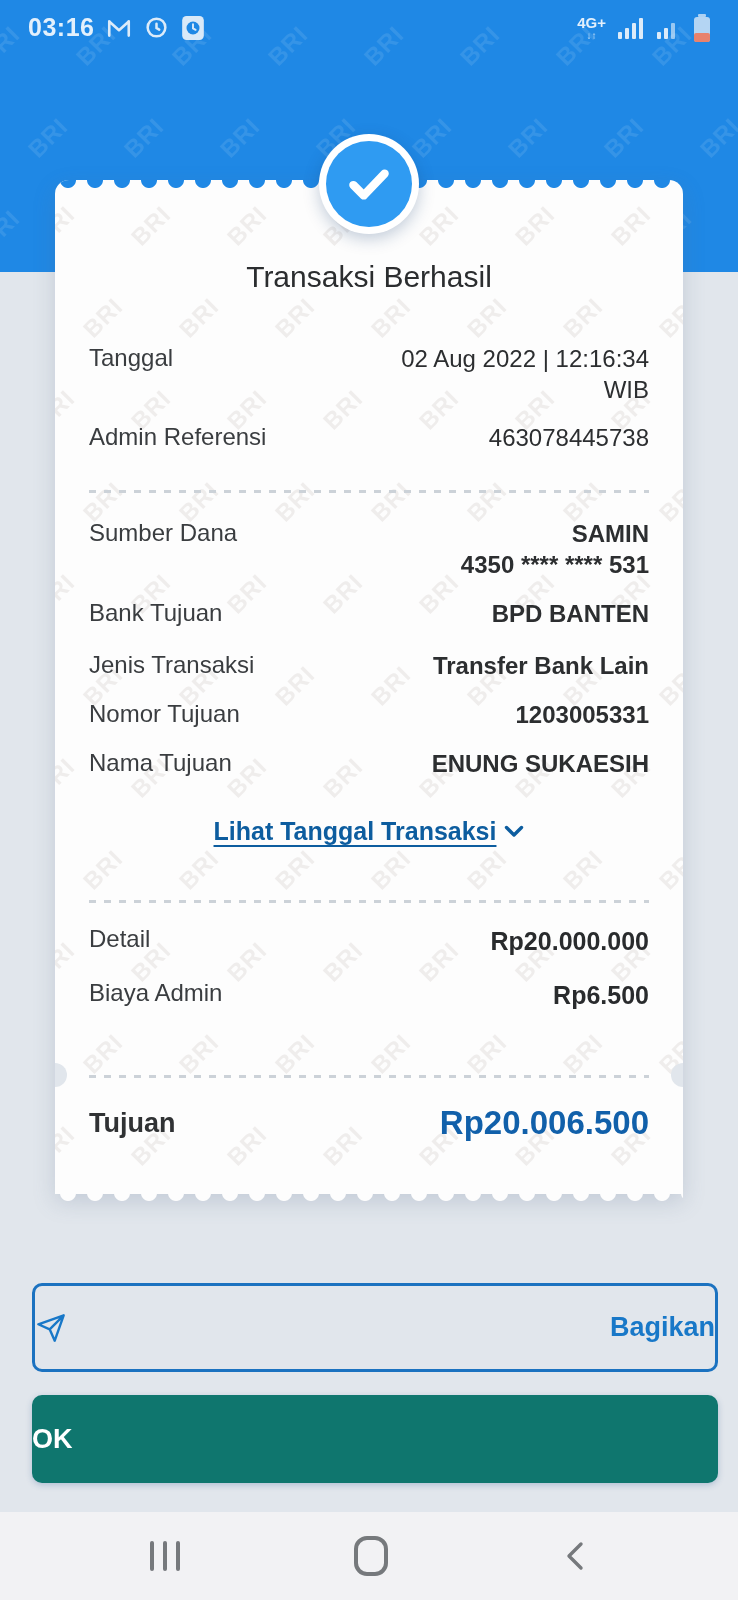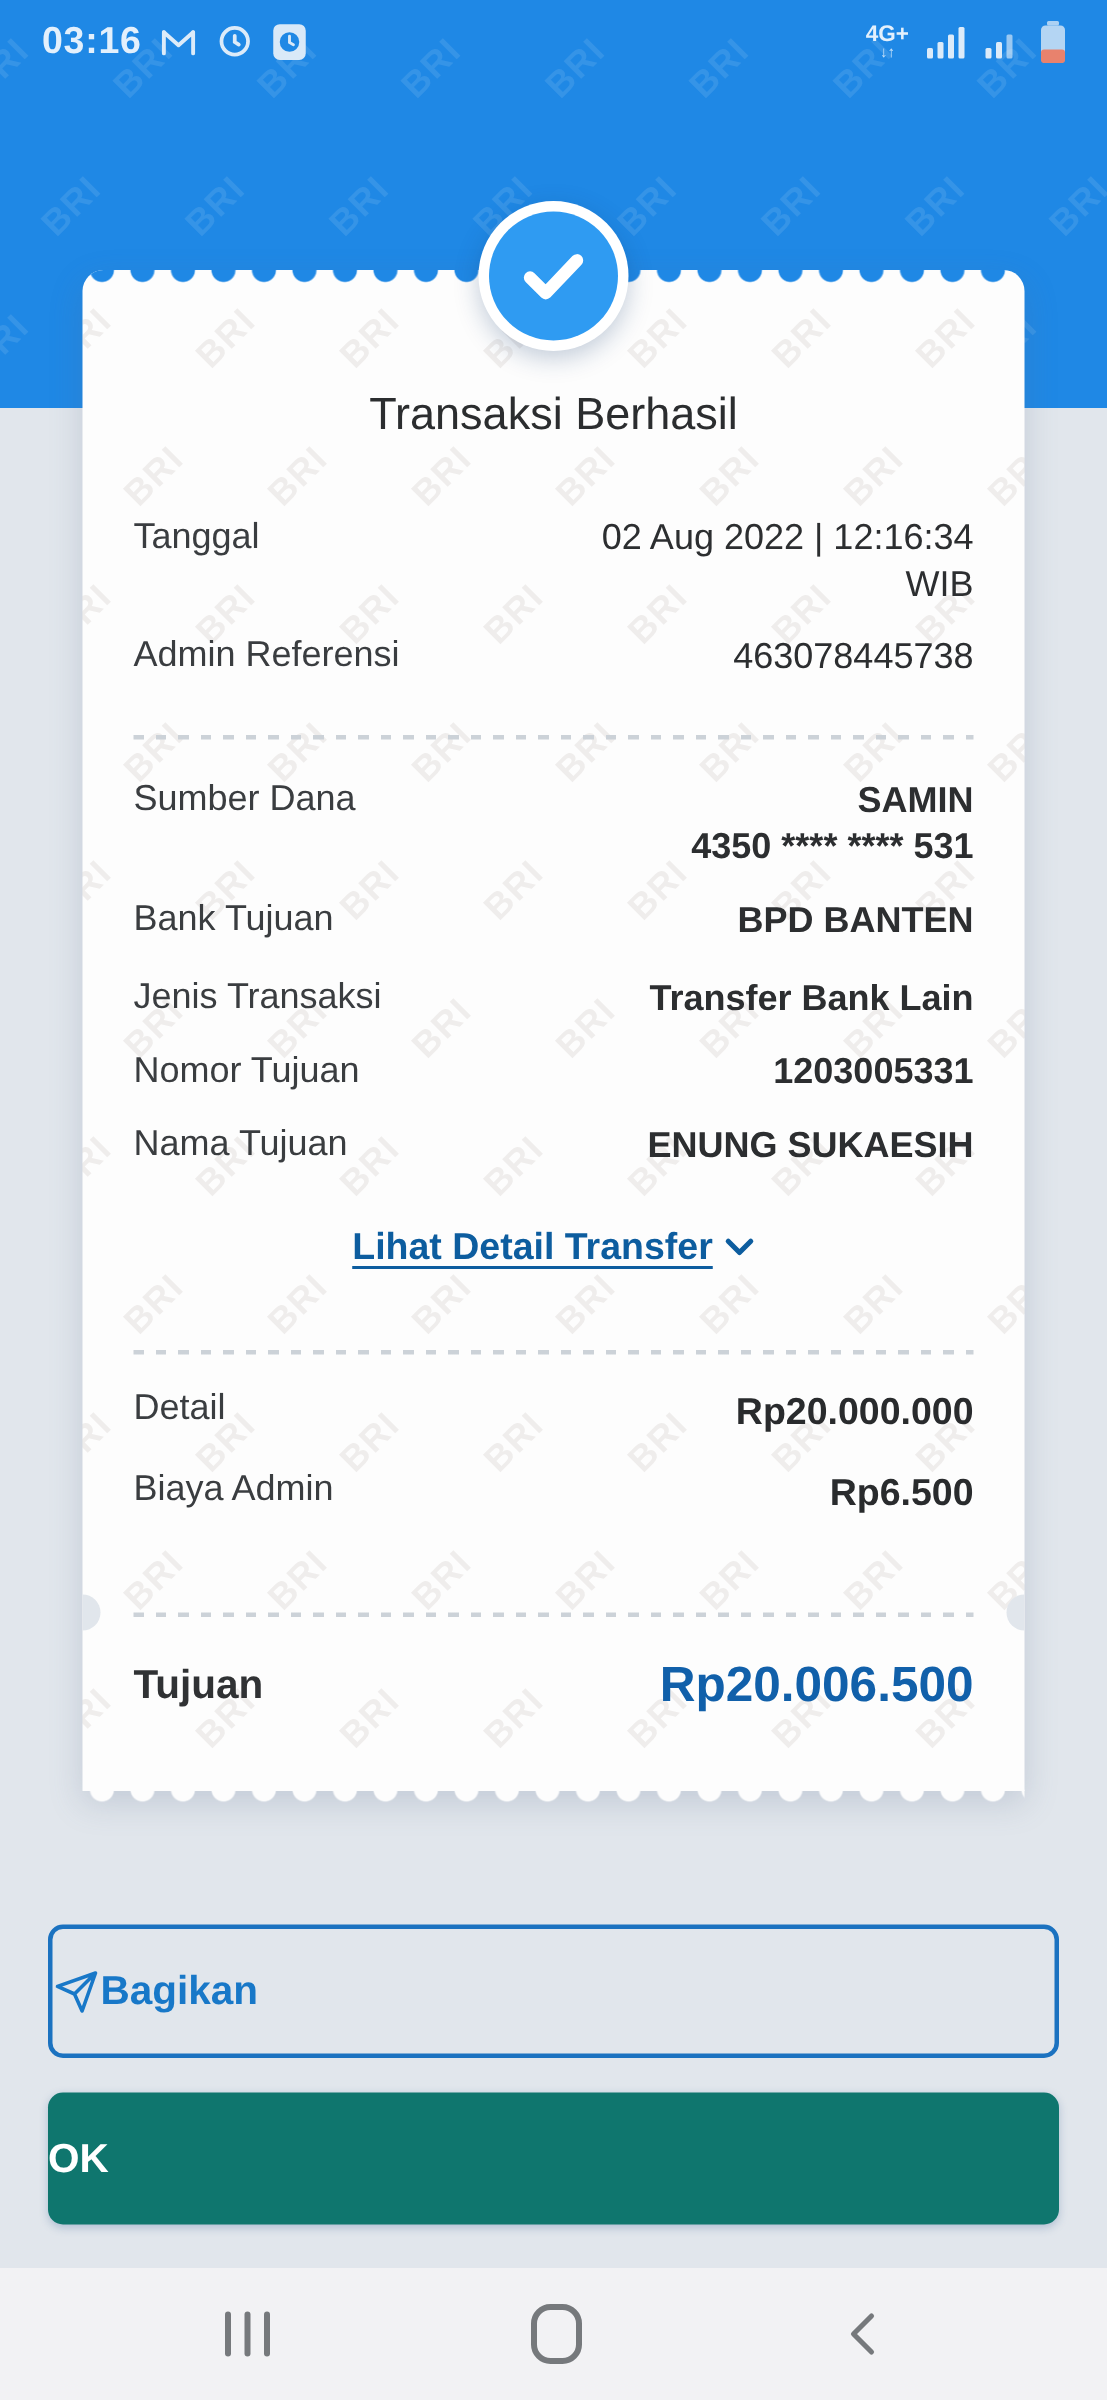--- a/index.html
+++ b/index.html
@@ -58,21 +58,21 @@
   .ticket-divider .dash { height:3px; background:repeating-linear-gradient(90deg,#ccd2d8 0 7px,rgba(0,0,0,0) 7px 15px); }
   .notch { position:absolute; top:-12px; width:24px; height:24px; border-radius:50%; background:#e1e6ec; }
   .notch.left { left:-46px; }
   .notch.right { right:-46px; }
 
   .r-total { margin-top:24px; align-items:center; }
   .r-total .lbl { font-size:27px; font-weight:bold; color:#303234; }
   .r-total .val { font-size:33px; font-weight:bold; color:#1160aa; }
 
   
-  .btn { position:absolute; left:32px; right:32px; border-radius:10px; display:flex; align-items:center; justify-content:flex-start; font-weight:bold; cursor:pointer; z-index:2; }
+  .btn { position:absolute; left:32px; right:20px; border-radius:10px; display:flex; align-items:center; justify-content:space-between; gap:14px; font-weight:bold; cursor:pointer; z-index:2; }
   .btn-share { top:1283px; height:89px; border:3px solid #1b72c0; color:#1878c8; font-size:27px; background:rgba(0,0,0,0); }
   .btn-ok { top:1395px; height:88px; background:#0f766e; color:#ffffff; font-size:27px; box-shadow:0 2px 6px rgba(30,80,140,.25); }
 
   
   .navbar { position:absolute; bottom:0; left:0; right:0; height:88px; background:#f2f2f4; display:flex; align-items:center; justify-content:space-between; padding:0 150px; z-index:5; }
   .nav-recents { display:flex; gap:9px; cursor:pointer; }
   .nav-recents i { display:block; width:4px; height:30px; background:#76797c; border-radius:2px; }
   .nav-home { width:34px; height:40px; border:4px solid #76797c; border-radius:13px; cursor:pointer; }
   .nav-back { cursor:pointer; display:flex; }
 </style>
@@ -298,21 +298,21 @@
         <span class="val bold">1203005331</span>
       </div>
 
       <div class="row r-nama">
         <span class="lbl">Nama Tujuan</span>
         <span class="val bold">ENUNG SUKAESIH</span>
       </div>
 
       <div class="detail-link-wrap">
         <span class="detail-link">
-          <span>Lihat Detail Transfer</span>
+          <span>Lihat Tanggal Transaksi</span>
           <svg width="20" height="13" viewBox="0 0 20 13" fill="none" stroke="#0d5d9f" stroke-width="3.4" stroke-linecap="round" stroke-linejoin="round">
               <path d="M2.5 2.5l7.5 7.5 7.5-7.5"></path>
             </svg>
         </span>
       </div>
 
       <div class="divider div2"></div>
 
       <div class="row r-nominal">
         <span class="lbl">Detail</span>

